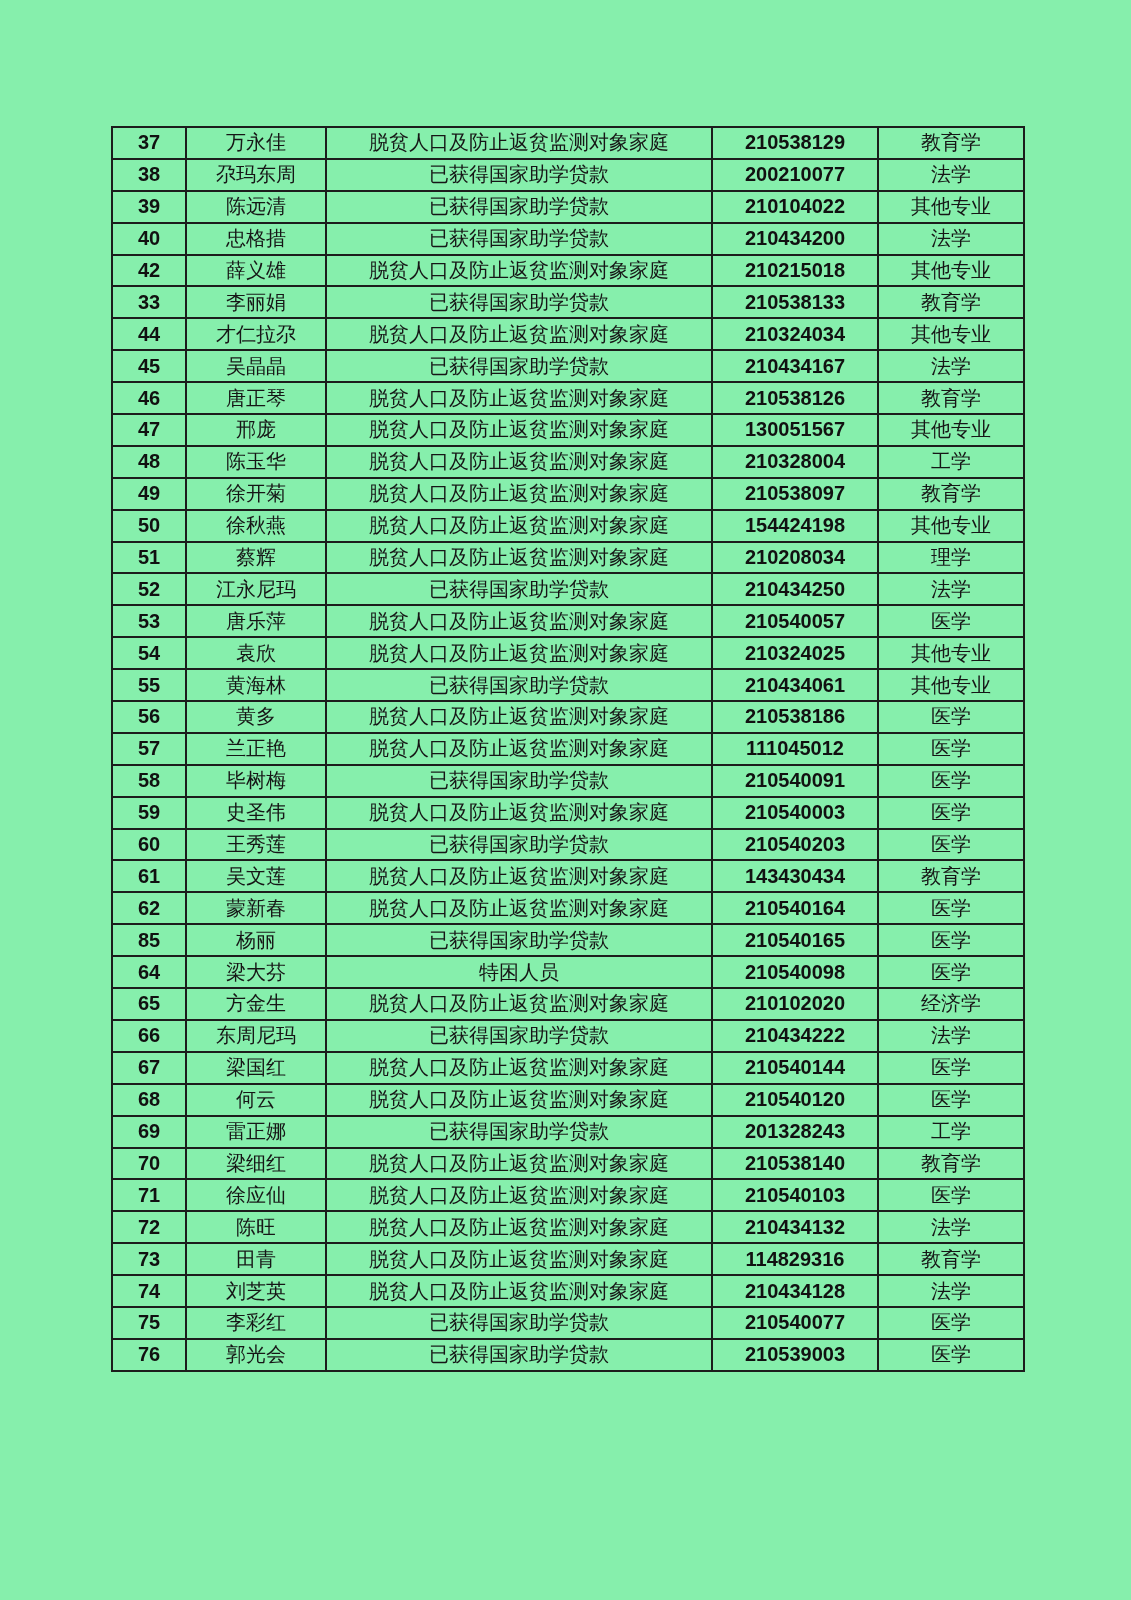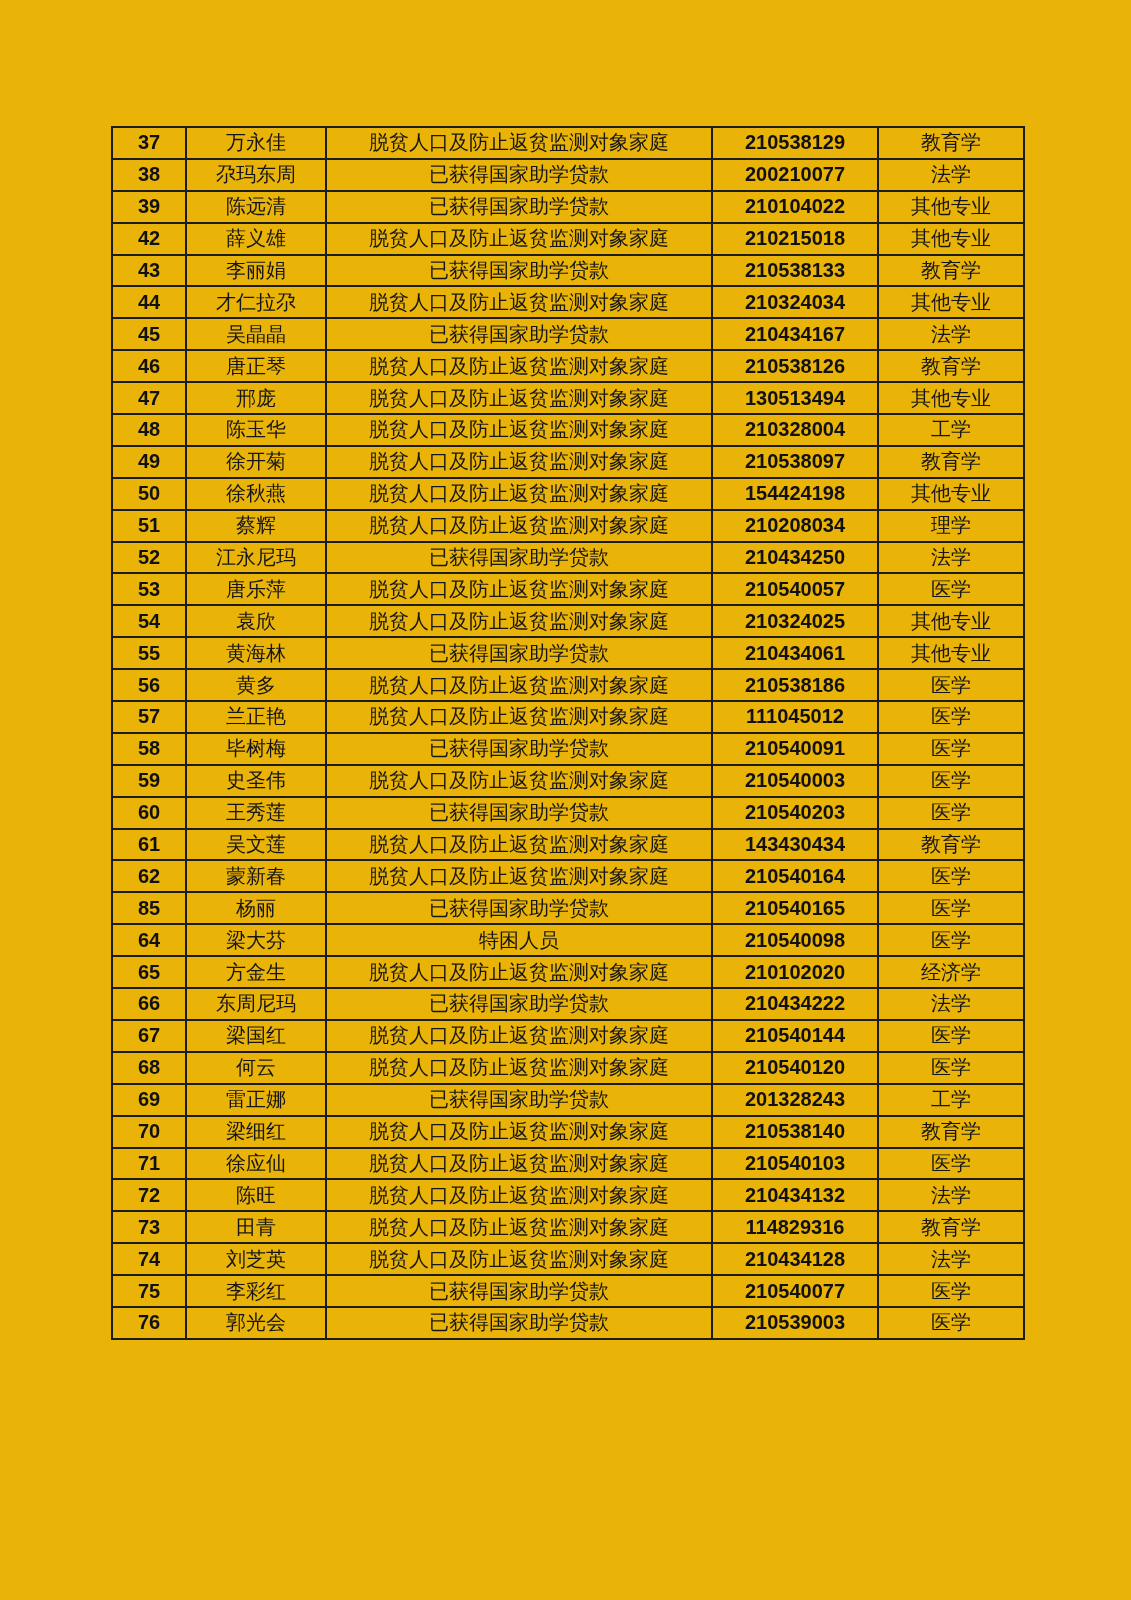--- a/index.html
+++ b/index.html
@@ -12,21 +12,21 @@
     background: #ffffff;
     position: relative;
     font-family: "Liberation Serif", "DejaVu Serif", serif;
     color: #141414;
   }
   .page {
     position: absolute;
     left: 0; top: 0;
     width: 1131px;
     height: 1600px;
-    background: #eab308;
+    background: #86efac;
     overflow: hidden;
   }
   table.roster {
     position: absolute;
     left: 111px;
     top: 126px;
     width: 912px;
     border-collapse: collapse;
     table-layout: fixed;
   }
@@ -84,28 +84,35 @@
     <td class="c-major">法学</td>
   </tr>
         <tr>
     <td class="c-idx">39</td>
     <td class="c-name">陈远清</td>
     <td class="c-cat">已获得国家助学贷款</td>
     <td class="c-id">210104022</td>
     <td class="c-major">其他专业</td>
   </tr>
         <tr>
+    <td class="c-idx">40</td>
+    <td class="c-name">忠格措</td>
+    <td class="c-cat">已获得国家助学贷款</td>
+    <td class="c-id">210434200</td>
+    <td class="c-major">法学</td>
+  </tr>
+        <tr>
     <td class="c-idx">42</td>
     <td class="c-name">薛义雄</td>
     <td class="c-cat">脱贫人口及防止返贫监测对象家庭</td>
     <td class="c-id">210215018</td>
     <td class="c-major">其他专业</td>
   </tr>
         <tr>
-    <td class="c-idx">43</td>
+    <td class="c-idx">33</td>
     <td class="c-name">李丽娟</td>
     <td class="c-cat">已获得国家助学贷款</td>
     <td class="c-id">210538133</td>
     <td class="c-major">教育学</td>
   </tr>
         <tr>
     <td class="c-idx">44</td>
     <td class="c-name">才仁拉尕</td>
     <td class="c-cat">脱贫人口及防止返贫监测对象家庭</td>
     <td class="c-id">210324034</td>
@@ -122,21 +129,21 @@
     <td class="c-idx">46</td>
     <td class="c-name">唐正琴</td>
     <td class="c-cat">脱贫人口及防止返贫监测对象家庭</td>
     <td class="c-id">210538126</td>
     <td class="c-major">教育学</td>
   </tr>
         <tr>
     <td class="c-idx">47</td>
     <td class="c-name">邢庞</td>
     <td class="c-cat">脱贫人口及防止返贫监测对象家庭</td>
-    <td class="c-id">130513494</td>
+    <td class="c-id">130051567</td>
     <td class="c-major">其他专业</td>
   </tr>
         <tr>
     <td class="c-idx">48</td>
     <td class="c-name">陈玉华</td>
     <td class="c-cat">脱贫人口及防止返贫监测对象家庭</td>
     <td class="c-id">210328004</td>
     <td class="c-major">工学</td>
   </tr>
         <tr>

